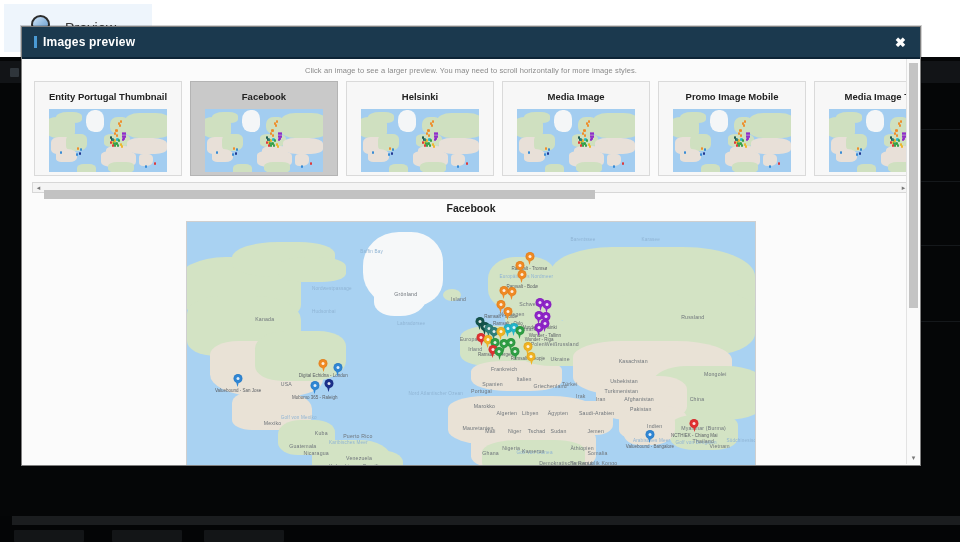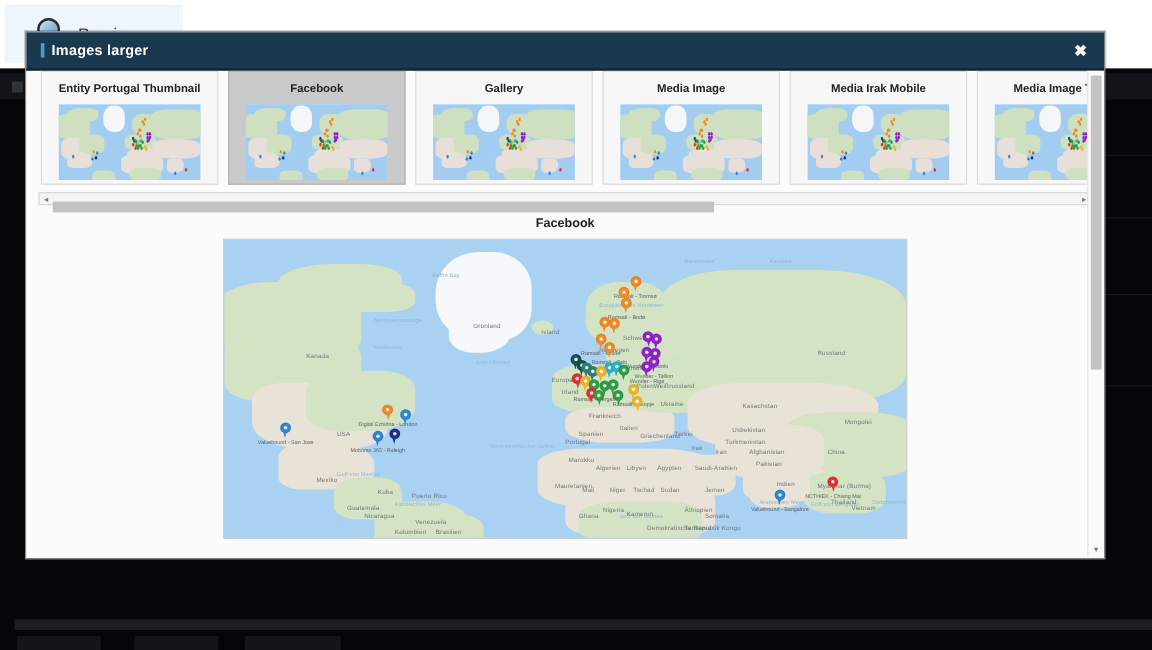--- a/index.html
+++ b/index.html
@@ -215,26 +215,27 @@
       <div class="bottom-btn" style="left:14px;width:70px;"></div>
       <div class="bottom-btn" style="left:112px;width:70px;"></div>
       <div class="bottom-btn" style="left:204px;width:80px;"></div>
     </div>
   </div>
 
   <div class="modal">
 
     <div class="modal-header">
       <span class="title-accent"></span>
-      <span class="modal-title">Images larger</span>
+      <span class="modal-title">Images preview</span>
       <span class="modal-close">✖</span>
     </div>
 
     <div class="modal-body">
 
+      <div class="hint">Click an image to see a larger preview. You may need to scroll horizontally for more image styles.</div>
 
       <div class="styles-wrap">
         <div class="styles-row">
 
           <div class="style-card">
             <div class="cap">Entity Portugal Thumbnail</div>
             <div class="thumb">
                 <div class="mini-map minimap-art">
                   <div class="mini-green" style="left: -4%; top: 12%; width: 26%; height: 34%; border-radius: 40% 30% 25% 45%;"></div>
                   <div class="mini-land" style="left: 2%; top: 44%; width: 22%; height: 28%; border-radius: 30% 40% 45% 25%;"></div>
@@ -348,21 +349,21 @@
                   <div class="mini-dot" style="left: 9%; top: 66.5%; background: rgb(47, 134, 212);"></div>
                   <div class="mini-dot" style="left: 22.5%; top: 69.5%; background: rgb(47, 134, 212);"></div>
                   <div class="mini-dot" style="left: 25%; top: 68.5%; background: rgb(27, 47, 138);"></div>
                   <div class="mini-dot" style="left: 81.5%; top: 89%; background: rgb(47, 134, 212);"></div>
                   <div class="mini-dot" style="left: 89.3%; top: 84.5%; background: rgb(224, 49, 49);"></div>
                 </div>
               </div>
           </div>
 
           <div class="style-card">
-            <div class="cap">Gallery</div>
+            <div class="cap">Helsinki</div>
             <div class="thumb">
                 <div class="mini-map minimap-art">
                   <div class="mini-green" style="left: -4%; top: 12%; width: 26%; height: 34%; border-radius: 40% 30% 25% 45%;"></div>
                   <div class="mini-land" style="left: 2%; top: 44%; width: 22%; height: 28%; border-radius: 30% 40% 45% 25%;"></div>
                   <div class="mini-green" style="left: 14%; top: 40%; width: 18%; height: 26%; border-radius: 35% 30% 40%;"></div>
                   <div class="mini-green" style="left: 6%; top: 4%; width: 22%; height: 18%; border-radius: 45% 35% 30% 40%;"></div>
                   <div class="mini-white" style="left: 31%; top: 2%; width: 16%; height: 34%; border-radius: 45% 40% 35% 45%;"></div>
                   <div class="mini-green" style="left: 52%; top: 12%; width: 16%; height: 28%; border-radius: 40% 35% 35% 40%;"></div>
                   <div class="mini-green" style="left: 47%; top: 40%; width: 22%; height: 20%; border-radius: 30% 35% 40% 30%;"></div>
                   <div class="mini-land" style="left: 48%; top: 58%; width: 22%; height: 18%; border-radius: 35% 30% 35% 40%;"></div>
@@ -470,21 +471,21 @@
                   <div class="mini-dot" style="left: 9%; top: 66.5%; background: rgb(47, 134, 212);"></div>
                   <div class="mini-dot" style="left: 22.5%; top: 69.5%; background: rgb(47, 134, 212);"></div>
                   <div class="mini-dot" style="left: 25%; top: 68.5%; background: rgb(27, 47, 138);"></div>
                   <div class="mini-dot" style="left: 81.5%; top: 89%; background: rgb(47, 134, 212);"></div>
                   <div class="mini-dot" style="left: 89.3%; top: 84.5%; background: rgb(224, 49, 49);"></div>
                 </div>
               </div>
           </div>
 
           <div class="style-card">
-            <div class="cap">Media Irak Mobile</div>
+            <div class="cap">Promo Image Mobile</div>
             <div class="thumb">
                 <div class="mini-map minimap-art">
                   <div class="mini-green" style="left: -4%; top: 12%; width: 26%; height: 34%; border-radius: 40% 30% 25% 45%;"></div>
                   <div class="mini-land" style="left: 2%; top: 44%; width: 22%; height: 28%; border-radius: 30% 40% 45% 25%;"></div>
                   <div class="mini-green" style="left: 14%; top: 40%; width: 18%; height: 26%; border-radius: 35% 30% 40%;"></div>
                   <div class="mini-green" style="left: 6%; top: 4%; width: 22%; height: 18%; border-radius: 45% 35% 30% 40%;"></div>
                   <div class="mini-white" style="left: 31%; top: 2%; width: 16%; height: 34%; border-radius: 45% 40% 35% 45%;"></div>
                   <div class="mini-green" style="left: 52%; top: 12%; width: 16%; height: 28%; border-radius: 40% 35% 35% 40%;"></div>
                   <div class="mini-green" style="left: 47%; top: 40%; width: 22%; height: 20%; border-radius: 30% 35% 40% 30%;"></div>
                   <div class="mini-land" style="left: 48%; top: 58%; width: 22%; height: 18%; border-radius: 35% 30% 35% 40%;"></div>

